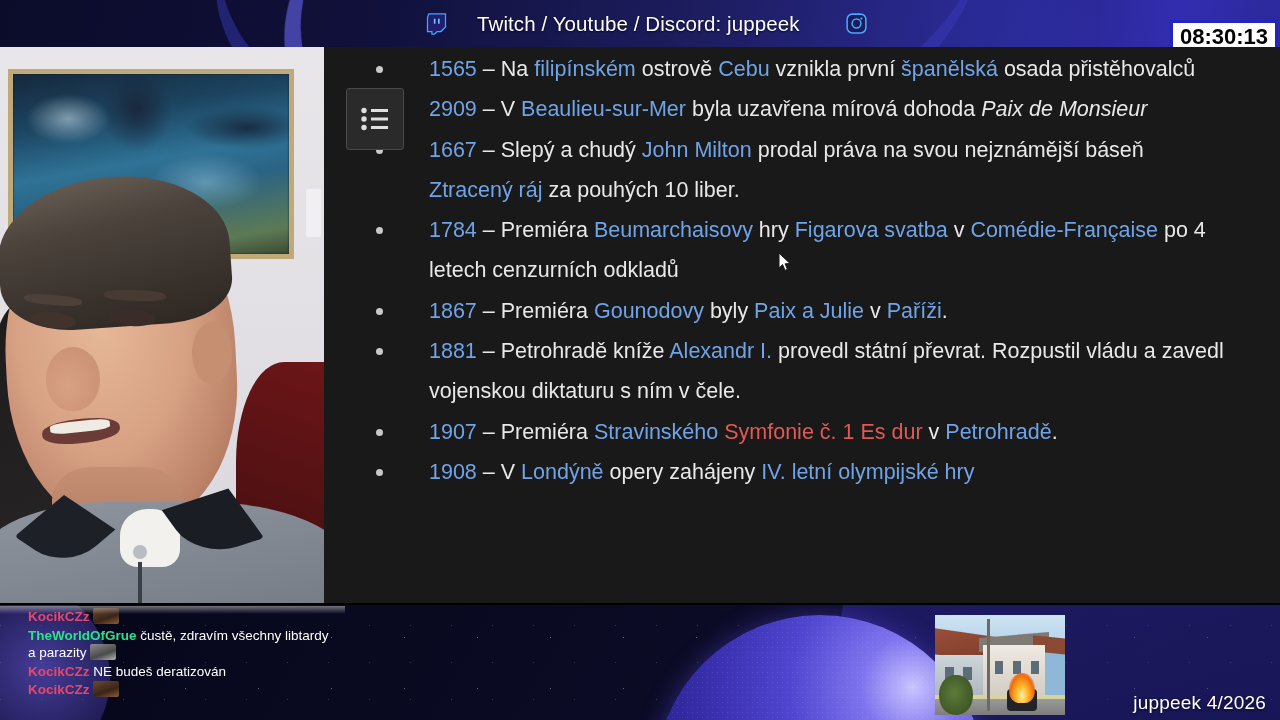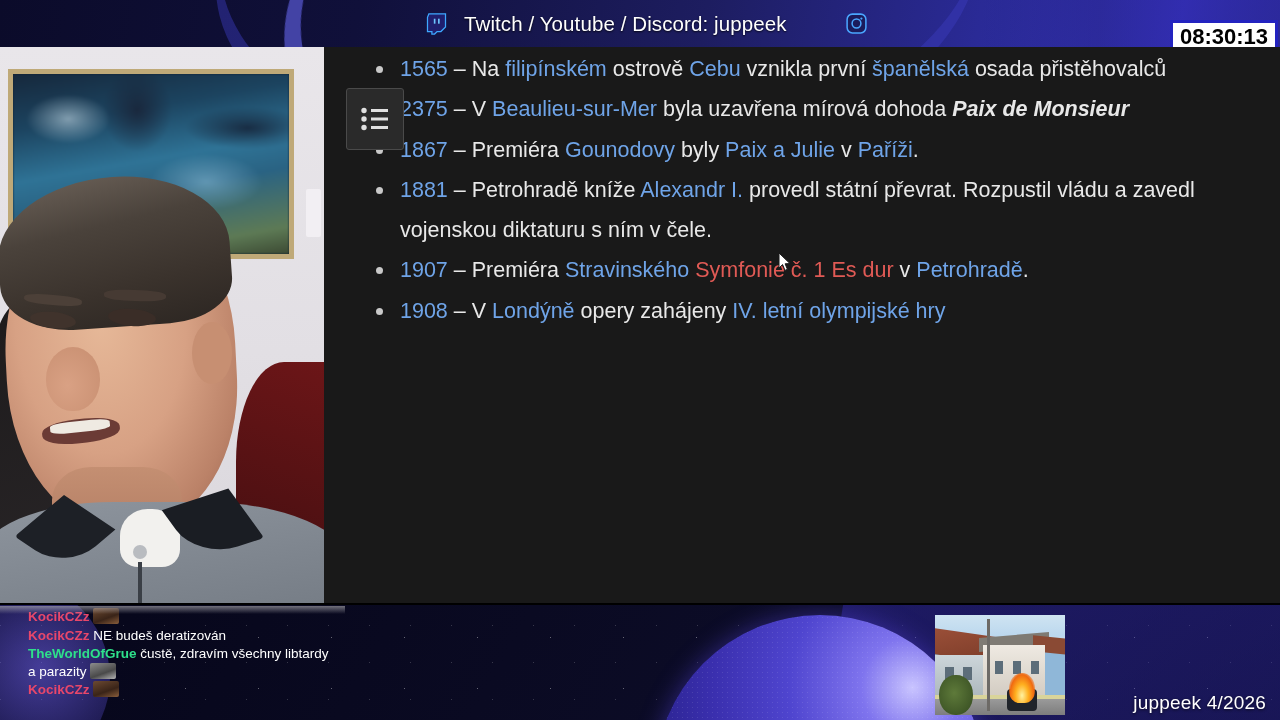--- a/index.html
+++ b/index.html
@@ -31,21 +31,21 @@
   #header .swoosh2 {
     position:absolute; left:220px; top:-260px; width:760px; height:420px;
     border-radius:50%;
     box-shadow: -4px 18px 0 2px rgba(60,60,190,.45);
     transform:rotate(-4deg);
   }
   #header .darkpatch {
     position:absolute; right:0; top:0; width:300px; height:47px;
     background:linear-gradient(90deg, rgba(20,20,70,0) 0%, rgba(30,30,110,.35) 40%, rgba(45,40,170,.55) 100%);
   }
-  .hdr-group { position:absolute; top:0; height:47px; display:flex; align-items:center; gap:16px; }
+  .hdr-group { position:absolute; top:0; height:47px; display:flex; align-items:center; gap:29px; }
   #hdr-twitch { left:425px; }
   #hdr-insta  { left:845px; }
   .hdr-text {
     color:#ffffff; font-size:20.5px; font-weight:400; letter-spacing:.1px;
     text-shadow:0 1px 2px rgba(0,0,0,.8); white-space:nowrap;
   }
   .icon-sq { width:23px; height:23px; flex:0 0 23px; display:block; }
 
   #clock {
     position:absolute; right:2px; top:20px;
@@ -136,31 +136,31 @@
   }
   #list {
     position:absolute; left:0; top:0; width:956px;
     padding:8px 0 0 0;
   }
   .li {
     position:relative;
     color:#e8e8e8;
     font-size:21.5px;
     line-height:40.3px;
-    padding-left:76px;
+    padding-left:105px;
     padding-right:52px;
     font-weight:400;
   }
   .li .bullet {
     position:absolute; left:52px; top:17px;
     width:7px; height:7px; border-radius:50%; background:#c9c9c9;
   }
   a.wl { color:#6fa4e8; text-decoration:none; }
   a.rl { color:#e05a55; text-decoration:none; }
-  i.it { font-style:italic;font-weight:bold; }
+  i.it { font-style:italic; }
 
   #listicon {
     position:absolute; left:346px; top:88px; width:58px; height:62px;
     background:#2a2a2a; border:1px solid #4a4a4a; border-radius:3px;
     display:flex; align-items:center; justify-content:center;
     z-index:5;
   }
 
   #cursor { position:absolute; left:778px; top:252px; width:14px; height:20px; z-index:6; }
 
@@ -305,21 +305,23 @@
     <div class="cam-collarL"></div>
     <div class="cam-collarR"></div>
     <div class="cam-placket"></div>
     <div class="cam-btn1"></div>
 
   </div>
 
   <div id="content">
     <div id="list" style="top: -6px;">
         <div class="li"><span class="bullet"></span><a class="wl" href="#">1565</a> – <span>Na </span><a class="wl" href="#">filipínském</a><span> ostrově </span><a class="wl" href="#">Cebu</a><span> vznikla první </span><a class="wl" href="#">španělská</a><span> osada přistěhovalců</span></div>
-        <div class="li"><span class="bullet"></span><a class="wl" href="#">2375</a> – <span>V </span><a class="wl" href="#">Beaulieu-sur-Mer</a><span> byla uzavřena mírová dohoda </span><i class="it">Paix de Monsieur</i></div>
+        <div class="li"><span class="bullet"></span><a class="wl" href="#">2909</a> – <span>V </span><a class="wl" href="#">Beaulieu-sur-Mer</a><span> byla uzavřena mírová dohoda </span><i class="it">Paix de Monsieur</i></div>
+        <div class="li"><span class="bullet"></span><a class="wl" href="#">1667</a> – <span>Slepý a chudý </span><a class="wl" href="#">John Milton</a><span> prodal práva na svou nejznámější báseň </span><a class="wl it" href="#">Ztracený ráj</a><span> za pouhých 10 liber.</span></div>
+        <div class="li"><span class="bullet"></span><a class="wl" href="#">1784</a> – <span>Premiéra </span><a class="wl" href="#">Beumarchaisovy</a><span> hry </span><a class="wl" href="#">Figarova svatba</a><span> v </span><a class="wl" href="#">Comédie-Française</a><span> po 4 letech cenzurních odkladů</span></div>
         <div class="li"><span class="bullet"></span><a class="wl" href="#">1867</a> – <span>Premiéra </span><a class="wl" href="#">Gounodovy</a><span> byly </span><a class="wl" href="#">Paix a Julie</a><span> v </span><a class="wl" href="#">Paříži</a><span>.</span></div>
         <div class="li"><span class="bullet"></span><a class="wl" href="#">1881</a> – <span>Petrohradě kníže </span><a class="wl" href="#">Alexandr I.</a><span> provedl státní převrat. Rozpustil vládu a zavedl vojenskou diktaturu s ním v čele.</span></div>
         <div class="li"><span class="bullet"></span><a class="wl" href="#">1907</a> – <span>Premiéra </span><a class="wl" href="#">Stravinského</a><span> </span><a class="rl" href="#">Symfonie č. 1 Es dur</a><span> v </span><a class="wl" href="#">Petrohradě</a><span>.</span></div>
         <div class="li"><span class="bullet"></span><a class="wl" href="#">1908</a> – <span>V </span><a class="wl" href="#">Londýně</a><span> opery zahájeny </span><a class="wl" href="#">IV. letní olympijské hry</a></div>
       </div>
   </div>
 
   <div id="listicon">
     <svg width="30" height="26" viewBox="0 0 30 26">
       <circle cx="4" cy="4.5" r="2.7" fill="#e0e0e0"></circle>
@@ -342,22 +344,22 @@
     <div id="leftglow"></div>
     <div id="bigcurve"></div>
     <div id="planet">
         <div class="tex"></div>
       </div>
   </div>
 
   <div id="chat">
     <div class="chat-top-fade"></div>
   <div class="chat-line"><span class="chat-user" style="color: rgb(232, 71, 106);">KocikCZz</span><span class="emote"></span></div>
+      <div class="chat-line"><span class="chat-user" style="color: rgb(46, 224, 138);">TheWorldOfGrue</span><span class="chat-msg">  čustě, zdravím všechny libtardy a parazity</span><span class="emote gray"></span></div>
       <div class="chat-line"><span class="chat-user" style="color: rgb(232, 71, 106);">KocikCZz</span><span class="chat-msg">  NE budeš deratizován</span></div>
-      <div class="chat-line"><span class="chat-user" style="color: rgb(46, 224, 138);">TheWorldOfGrue</span><span class="chat-msg">  čustě, zdravím všechny libtardy a parazity</span><span class="emote gray"></span></div>
       <div class="chat-line"><span class="chat-user" style="color: rgb(232, 71, 106);">KocikCZz</span><span class="emote"></span></div>
     </div>
 
   <div id="thumb">
     <div class="th-sky"></div>
     <div class="th-roofL"></div>
     <div class="th-roofM"></div>
     <div class="th-roofR"></div>
     <div class="th-houseL"></div>
     <div class="th-houseM"></div>

